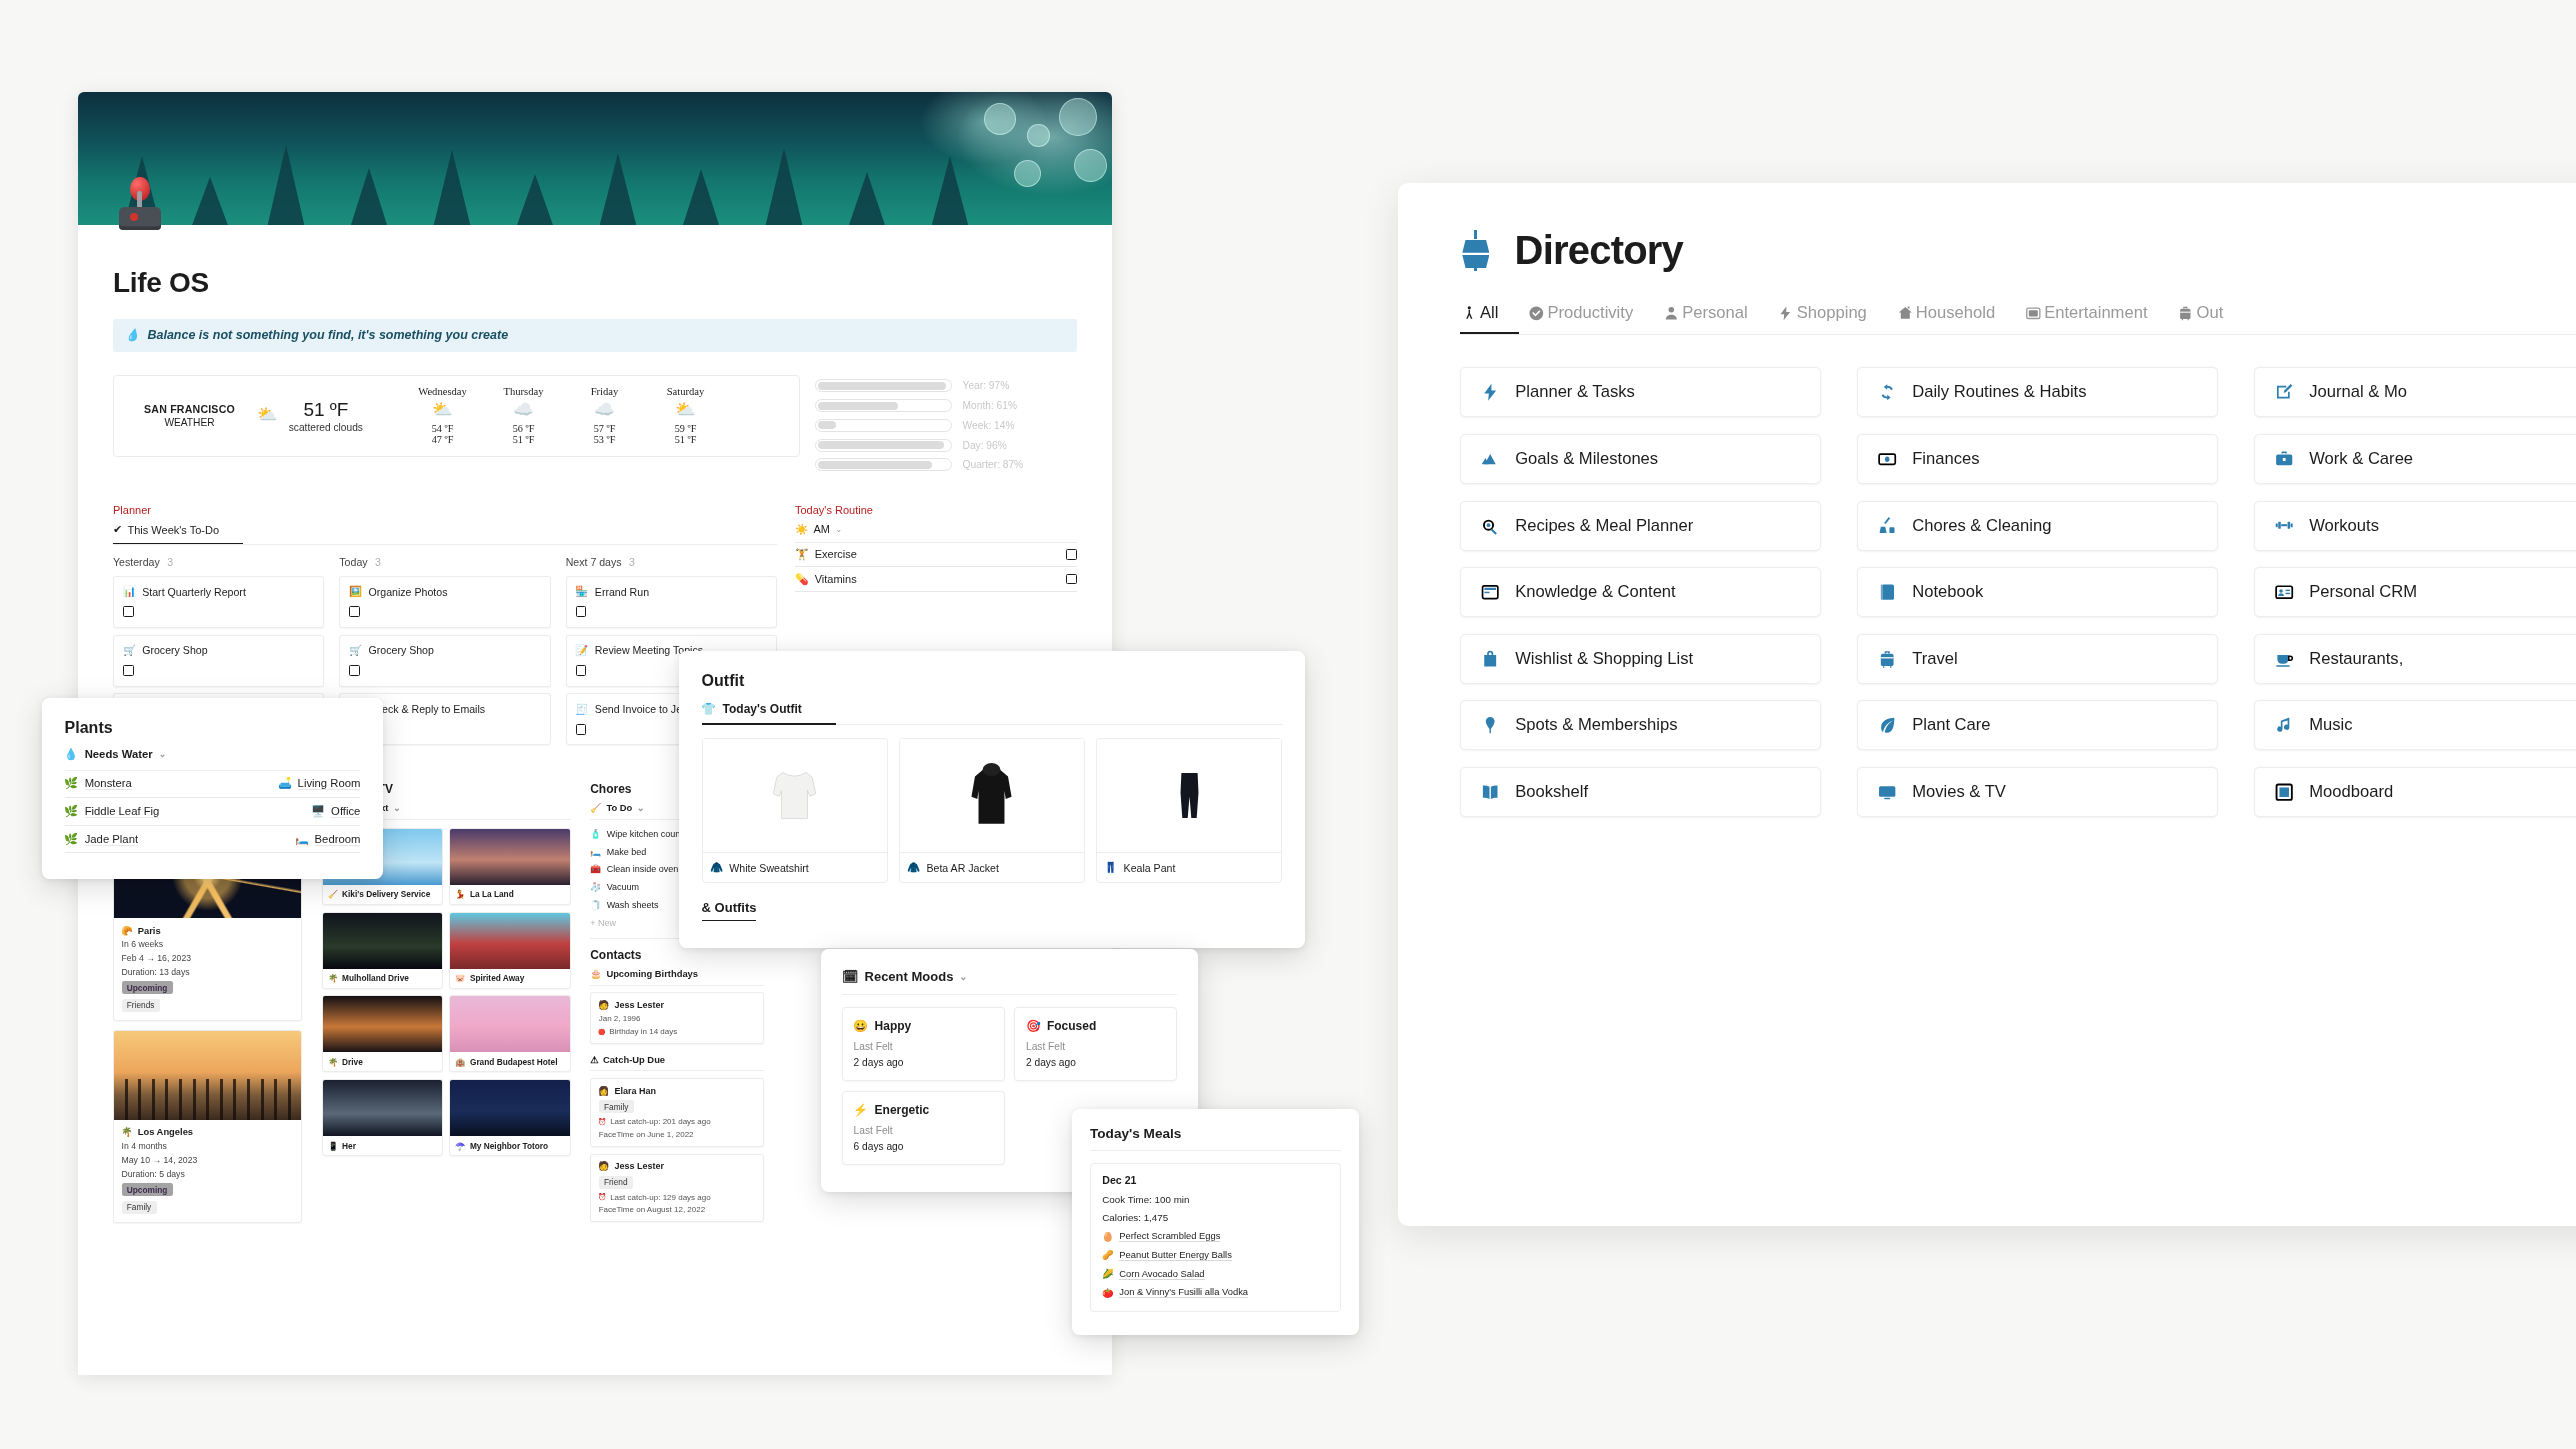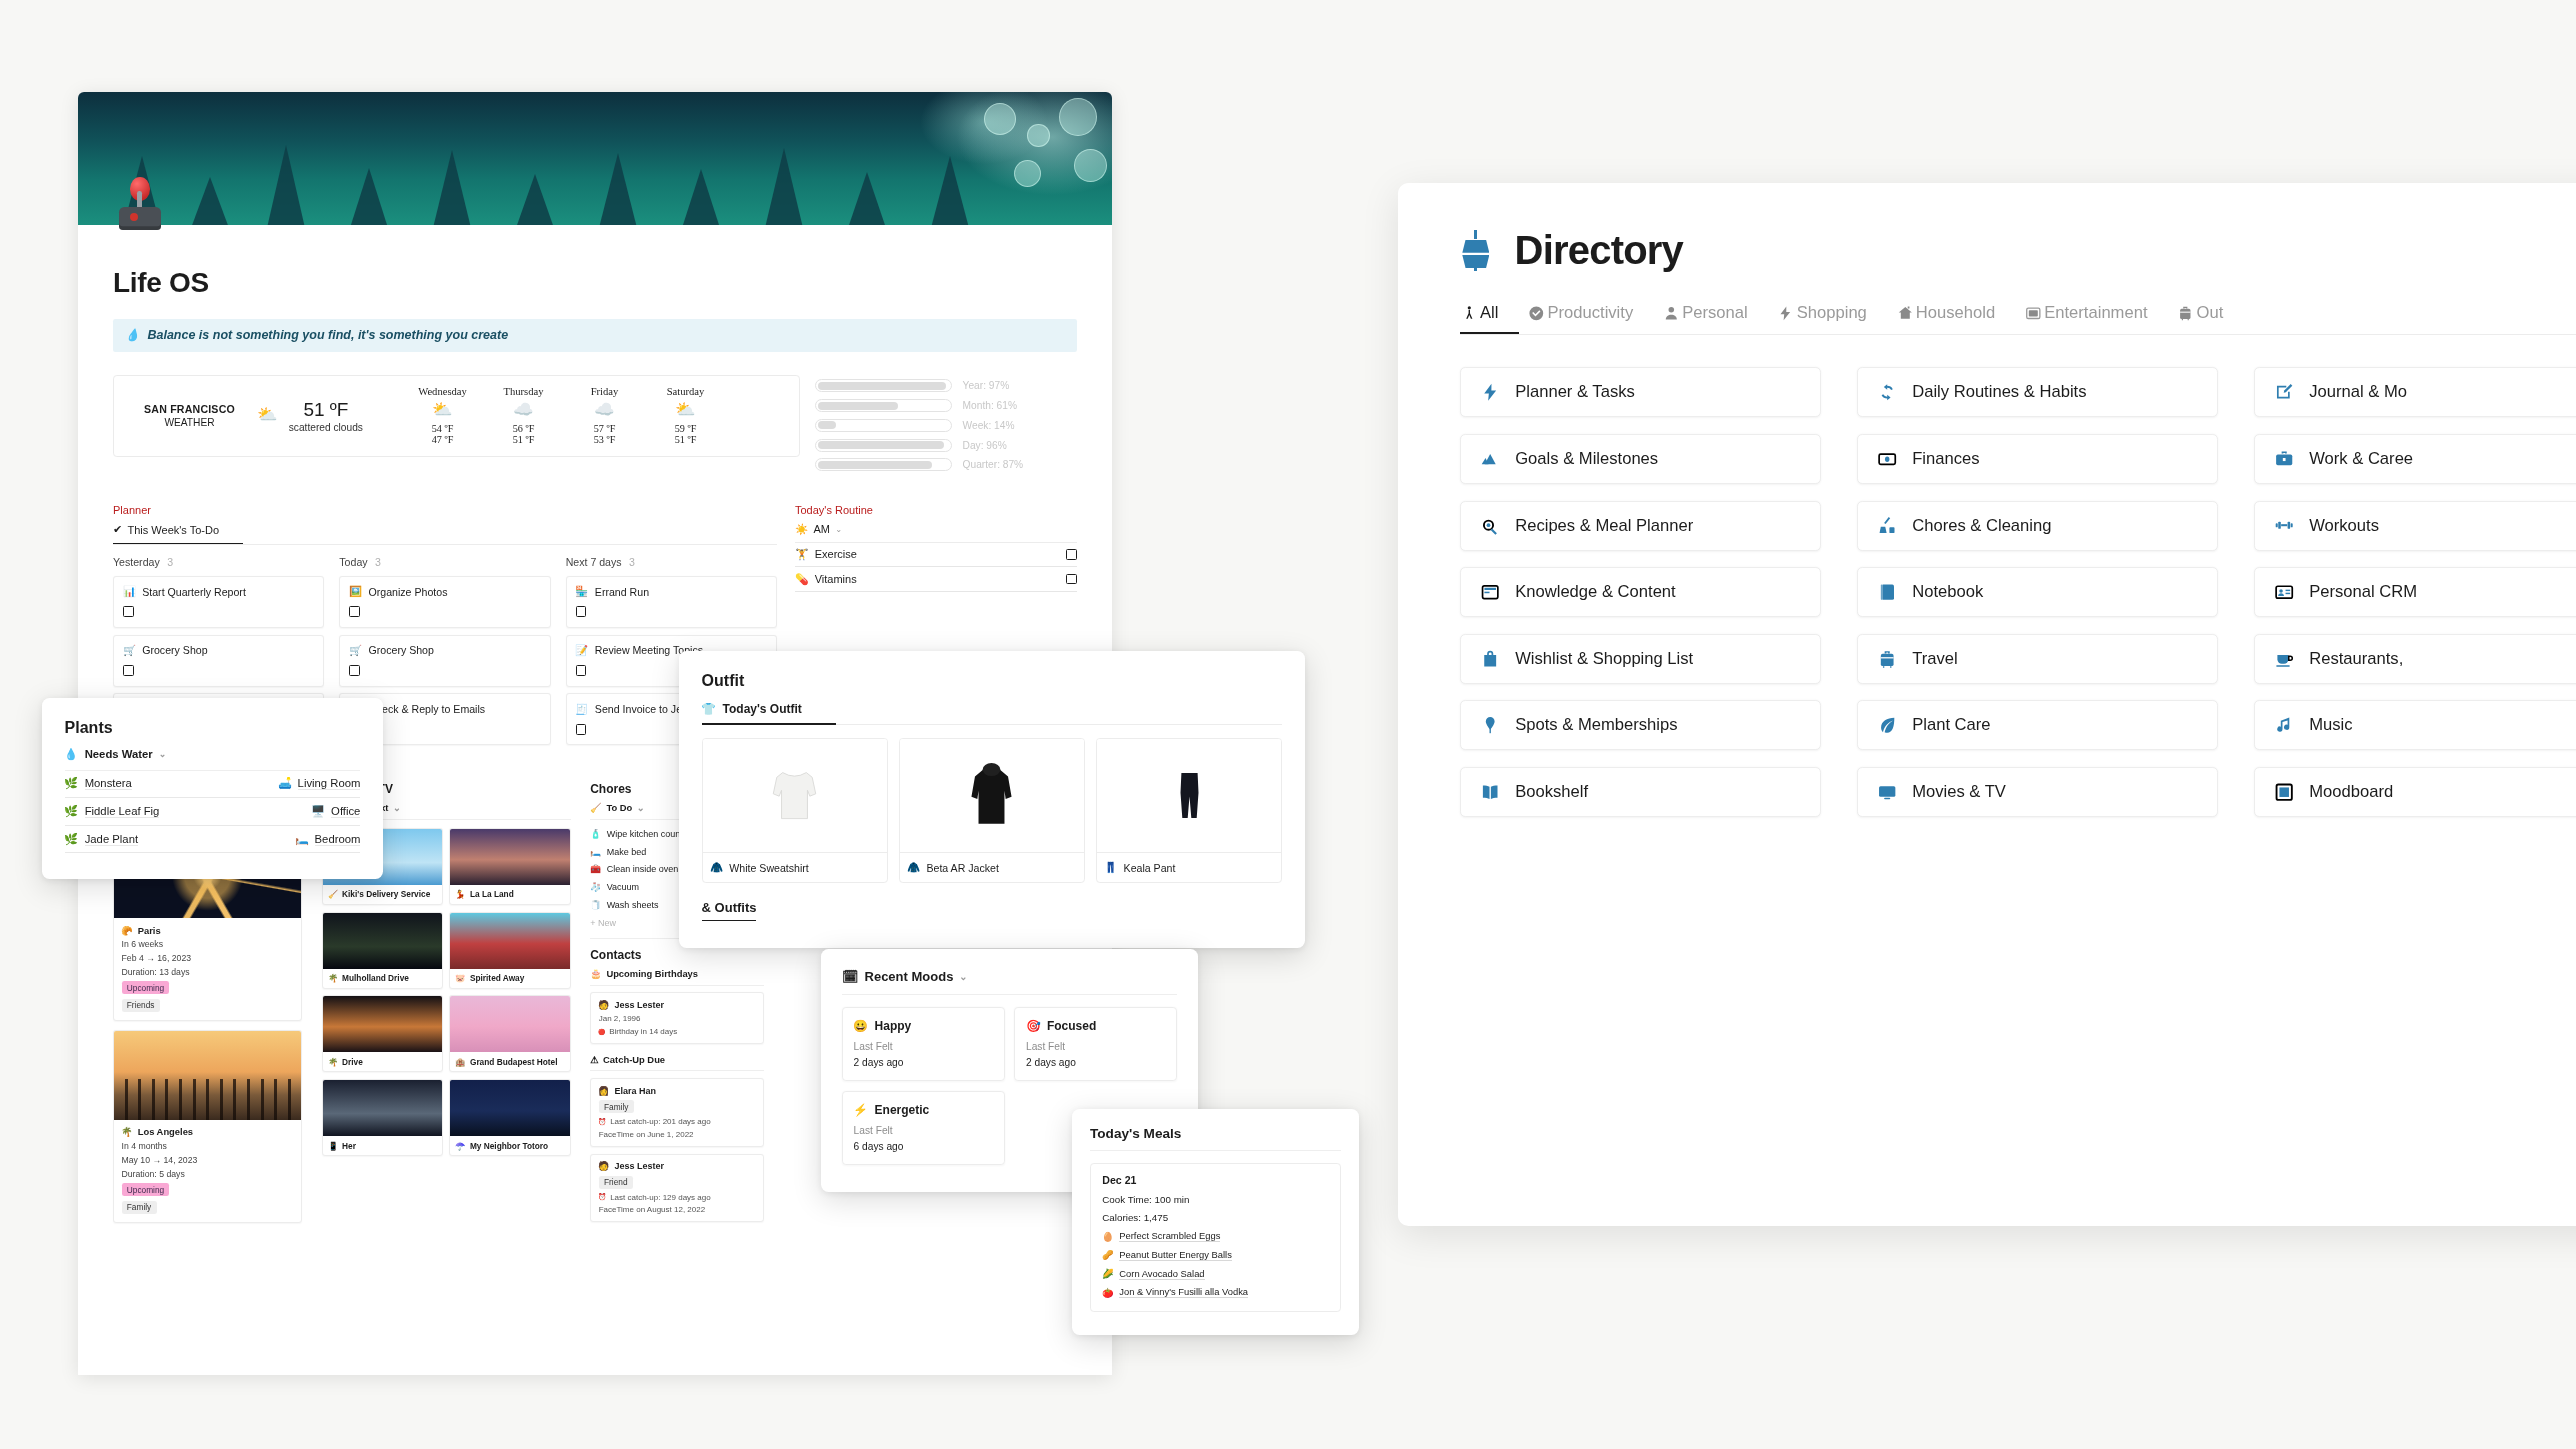--- a/index.html
+++ b/index.html
@@ -162,21 +162,21 @@
   }
   .la-img::after{
     content:""; position:absolute; inset:auto 0 0 0; height:46%;
     background:
       repeating-linear-gradient(90deg, transparent 0 10.6px, rgba(20,12,8,.75) 10.6px 13.6px);
   }
   .trip-body { padding: 6.8px 7.5px 8.3px; }
   .trip-name { font-size:9.4px; font-weight:700; color:#1c1c1c; display:flex; gap:4.5px; align-items:center;}
   .trip-meta { font-size:8.7px; color:#444; margin-top:3.8px; }
   .pill { display:inline-block; font-size:8.3px; padding: 1.5px 5.3px; border-radius:2.3px; margin-top:4.5px; }
-  .pill-purple { background:#f9a8d4; color:#3f2a4d; }
+  .pill-purple { background:#a3a3a3; color:#3f2a4d;font-weight:bold; }
   .pill-gray { background:#eee; color:#333; }
 
   .movie-grid { display:grid; grid-template-columns: 1fr 1fr; gap: 6.8px; margin-top: 8.3px; }
   .movie {
     background:#fff; border:0.8px solid #ececec; border-radius:3px; overflow:hidden;
     box-shadow:0 0.8px 1.5px rgba(0,0,0,.04);
   }
   .m-img { height: 56px; width:100%; }
   .m-cap { font-size:8.3px; color:#1c1c1c; font-weight:600; padding: 4.5px 5.3px; display:flex; gap:3.8px; align-items:center;}
 

